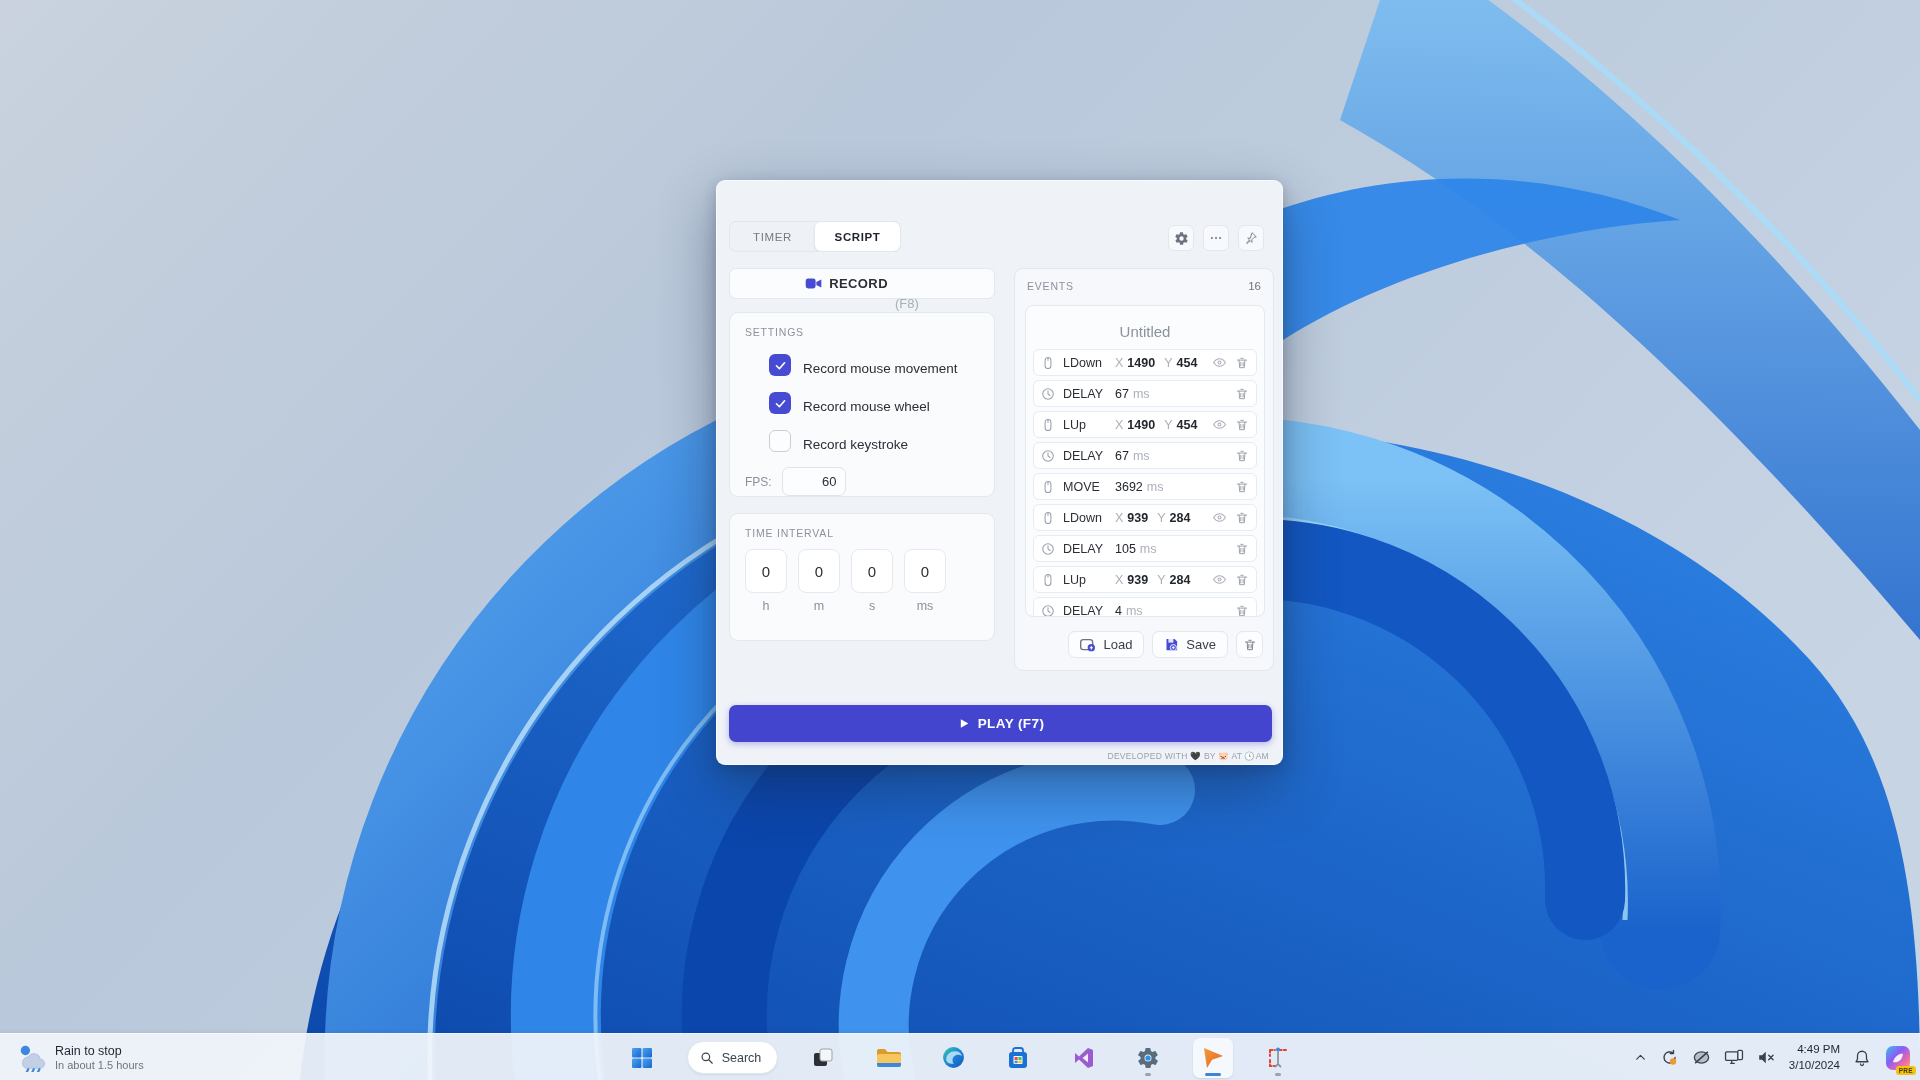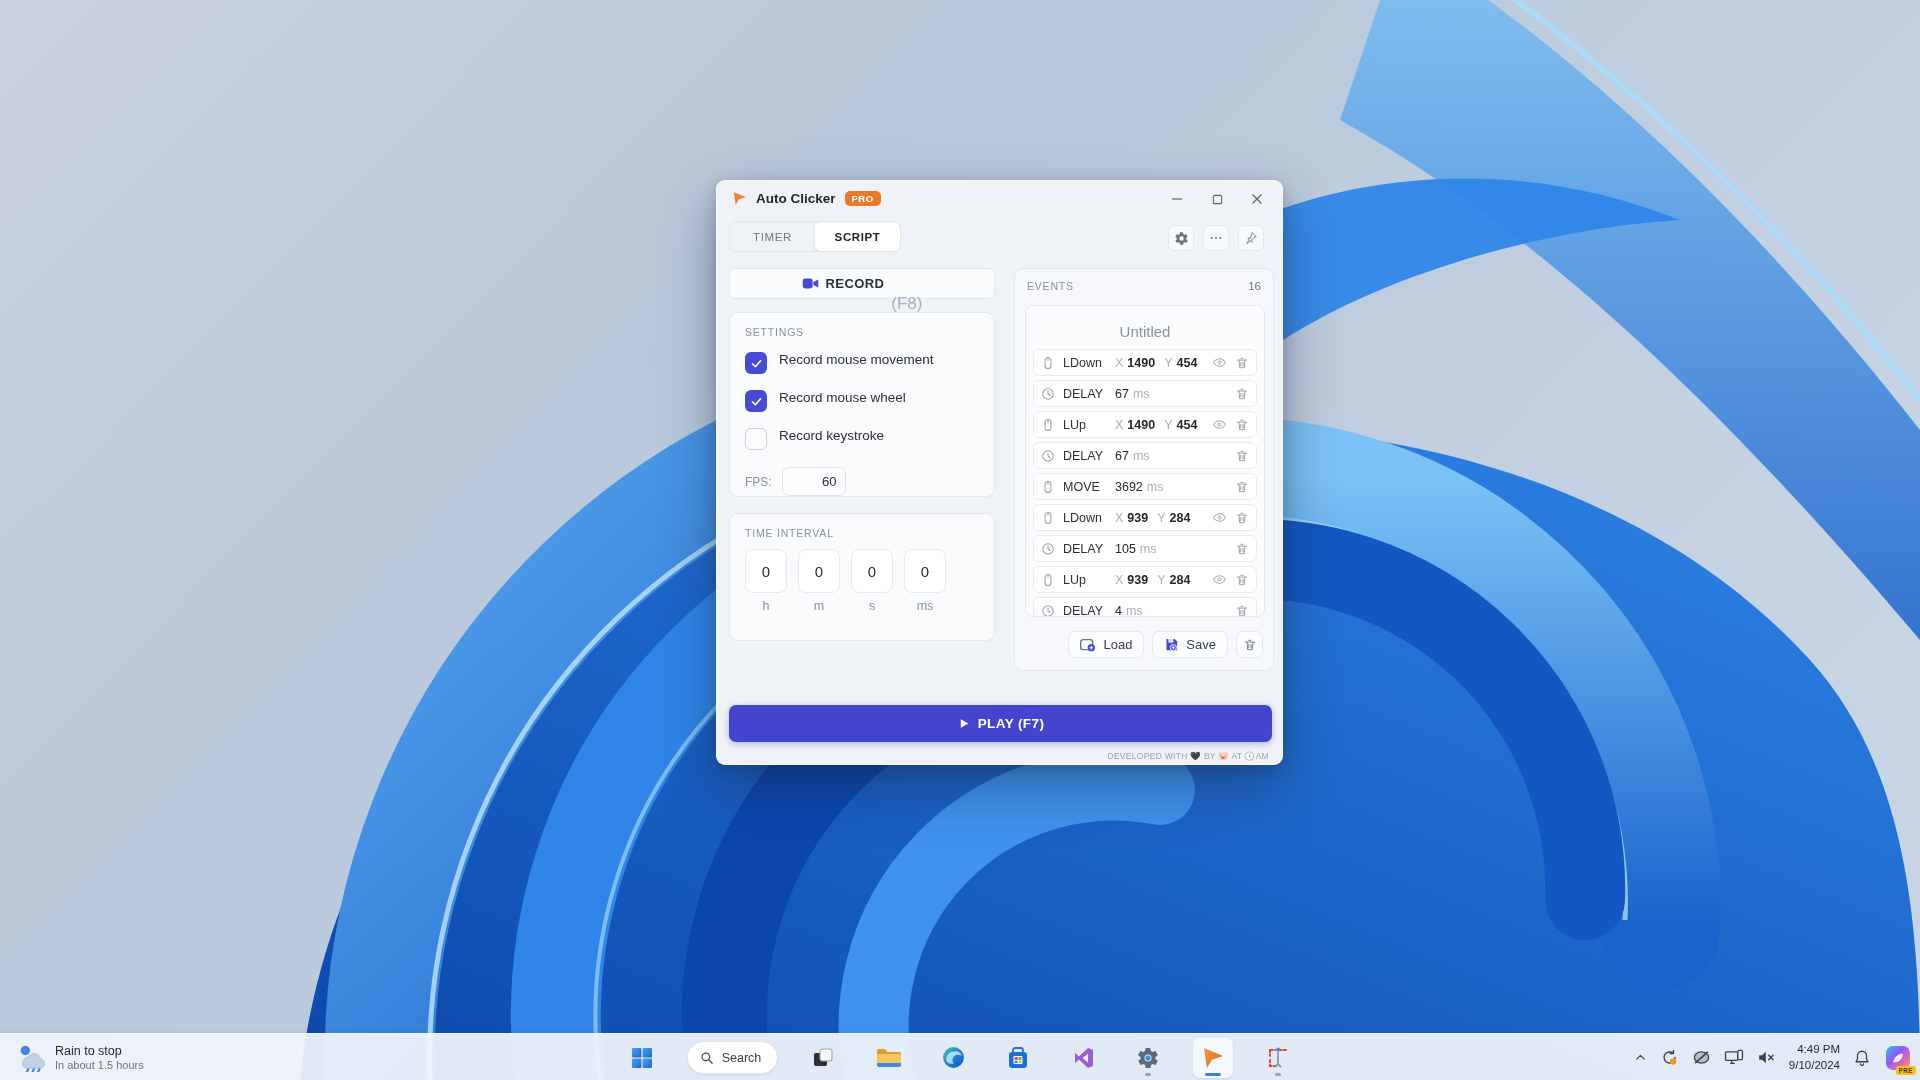--- a/index.html
+++ b/index.html
@@ -26,25 +26,25 @@
   .tab.active { background:#ffffff; border-radius:6px; color:#1f242b; font-weight:bold;
     box-shadow:0 1px 3px rgba(40,50,70,.14); }
   .mini-btns { position:absolute; right:18px; top:44px; display:flex; gap:9px; }
   .mini-btn { width:26px; height:26px; border:1px solid #e3e7ee; background:#f7f9fc; border-radius:6px;
     display:flex; align-items:center; justify-content:center; color:#6b7280; }
 
   .left-col { position:absolute; left:12px; top:87px; width:266px; }
   .record-btn { width:100%; height:31px; background:#fbfcfe; border:1px solid #e3e7ee; border-radius:7px;
     display:flex; align-items:center; justify-content:center; gap:7px; }
   .record-btn .lbl { font-size:13px; color:#2b2f36; letter-spacing:.4px;font-weight:bold; }
-  .record-btn .hk { font-size:17px; color:#a9afb9;margin-top:40px; }
+  .record-btn .hk { font-size:13px; color:#a9afb9;margin-top:40px; }
   .card { background:#fafbfd; border:1px solid #e3e7ee; border-radius:9px; }
   .settings-card { margin-top:13px; height:185px; padding:13px 15px; }
   .card-heading { font-size:10.5px; color:#8b919c; letter-spacing:.8px; }
-  .chk-row { display:flex; align-items:flex-start; gap:12px; margin-top:14px; height:24px; }
+  .chk-row { display:flex; align-items:flex-end; gap:12px; margin-top:14px; height:24px;margin-left:24px; }
   .chk { width:22px; height:22px; border-radius:6px; flex:0 0 auto; display:flex; align-items:center; justify-content:center; }
   .chk.on { background:#474ad2; }
   .chk.off { background:#fcfdfe; border:1px solid #c8cfd9; }
   .chk-label { font-size:13.5px; color:#2b2f36; }
   .fps-row { display:flex; align-items:center; gap:10px; margin-top:15px; }
   .fps-label { font-size:12px; color:#8b919c; }
   .fps-select { width:64px; height:29px; background:#fcfdfe; border:1px solid #e0e4ea; border-radius:7px;
     display:flex; align-items:center; justify-content:center; gap:9px; font-size:13px; color:#2b2f36;padding-left:40px; }
   .ti-card { margin-top:16px; height:128px; padding:13px 15px; }
   .ti-fields { display:flex; gap:11px; margin-top:10px; }
@@ -145,44 +145,20 @@
     <path d="M600 1080 A455 455 0 0 1 1112 565" stroke="#9fd4f8" stroke-width="4" fill="none" opacity="0.7"></path>
     <path d="M730 1080 A360 360 0 0 1 1140 660" stroke="#0b46ac" stroke-width="85" fill="none" stroke-linecap="round"></path>
     <path d="M880 1080 A240 240 0 0 1 1160 790" stroke="#3f93ee" stroke-width="70" fill="none" stroke-linecap="round"></path>
     <path d="M1180 480 A430 430 0 0 1 1660 930" stroke="url(#pC)" stroke-width="120" fill="none" stroke-linecap="round"></path>
     <path d="M1195 520 A385 385 0 0 1 1625 920" stroke="#a8dcf8" stroke-width="5" fill="none" opacity="0.8"></path>
     <path d="M1230 560 A330 330 0 0 1 1585 900" stroke="#1257c2" stroke-width="80" fill="none" stroke-linecap="round"></path>
   </svg>
 
   <div class="appwin">
 
-    <div class="titlebar">
-      <svg class="app-icon" viewBox="0 0 24 24">
-        <path d="M4 3 L21 10 L11 13.5 L6.5 21 Z" fill="#ee8330"></path>
-      </svg>
-      <span class="app-title">Auto Clicker</span>
-      <span class="pro-badge">PRO</span>
-      <div class="caption-btns">
-        <div class="cap-btn">
-          <svg width="12" height="12" viewBox="0 0 12 12">
-              <path d="M1 6h10" stroke="#5c636d" stroke-width="1.2"></path>
-            </svg>
-        </div>
-        <div class="cap-btn">
-          <svg width="11" height="11" viewBox="0 0 12 12">
-              <rect x="1.5" y="1.5" width="9" height="9" rx="1.5" fill="none" stroke="#5c636d" stroke-width="1.2"></rect>
-            </svg>
-        </div>
-        <div class="cap-btn">
-          <svg width="12" height="12" viewBox="0 0 12 12">
-              <path d="M1.5 1.5 L10.5 10.5 M10.5 1.5 L1.5 10.5" stroke="#5c636d" stroke-width="1.2"></path>
-            </svg>
-        </div>
-      </div>
-    </div>
 
     <div class="tabs">
       <div class="tab">TIMER</div>
       <div class="tab active">SCRIPT</div>
     </div>
 
     <div class="mini-btns">
       <div class="mini-btn">
         <svg width="15" height="15" viewBox="0 0 24 24">
             <path fill="#6b7280" d="M19.4 13c.04-.33.06-.66.06-1s-.02-.67-.06-1l2.1-1.6a.5.5 0 0 0 .12-.64l-2-3.46a.5.5 0 0 0-.6-.22l-2.5 1a7.3 7.3 0 0 0-1.7-1l-.4-2.6a.5.5 0 0 0-.5-.43h-4a.5.5 0 0 0-.5.43l-.4 2.6c-.6.25-1.17.59-1.7 1l-2.5-1a.5.5 0 0 0-.6.22l-2 3.46a.5.5 0 0 0 .12.64L4.6 11c-.04.33-.06.66-.06 1s.02.67.06 1l-2.1 1.6a.5.5 0 0 0-.12.64l2 3.46c.13.22.39.31.6.22l2.5-1c.53.41 1.1.75 1.7 1l.4 2.6c.04.25.25.43.5.43h4c.25 0 .46-.18.5-.43l.4-2.6c.6-.25 1.17-.59 1.7-1l2.5 1c.21.09.47 0 .6-.22l2-3.46a.5.5 0 0 0-.12-.64L19.4 13zM12 15.5a3.5 3.5 0 1 1 0-7 3.5 3.5 0 0 1 0 7z"></path>
@@ -598,21 +574,21 @@
         </svg>
       </span>
       <span class="tray-ic">
         <svg width="19" height="17" viewBox="0 0 26 22">
           <path d="M3 8v6h4l5 5V3L7 8H3z" fill="#3a414b"></path>
           <path d="M16 8l6 6 M22 8l-6 6" stroke="#3a414b" stroke-width="1.8" stroke-linecap="round"></path>
         </svg>
       </span>
       <div class="tb-clock">
         <div>4:49 PM</div>
-        <div>9/10/2024</div>
+        <div>3/10/2024</div>
       </div>
       <span class="tray-ic">
         <svg width="18" height="18" viewBox="0 0 24 24">
             <path d="M12 3a6 6 0 0 0-6 6v4.5L4 17h16l-2-3.5V9a6 6 0 0 0-6-6z M10 20a2 2 0 0 0 4 0" stroke="#3a414b" stroke-width="1.7" fill="none" stroke-linecap="round" stroke-linejoin="round"></path>
           </svg>
       </span>
       <div class="copilot">
         <svg width="28" height="28" viewBox="0 0 28 28">
           <defs>
               <linearGradient id="cpG" x1="0" y1="0" x2="1" y2="1">

